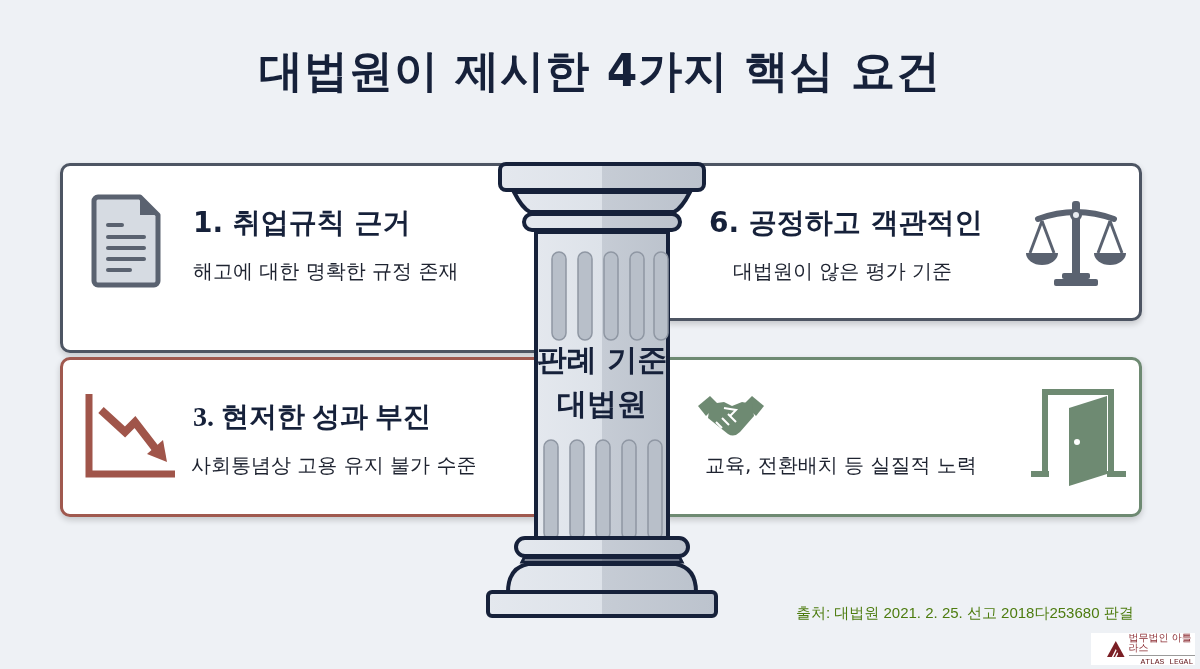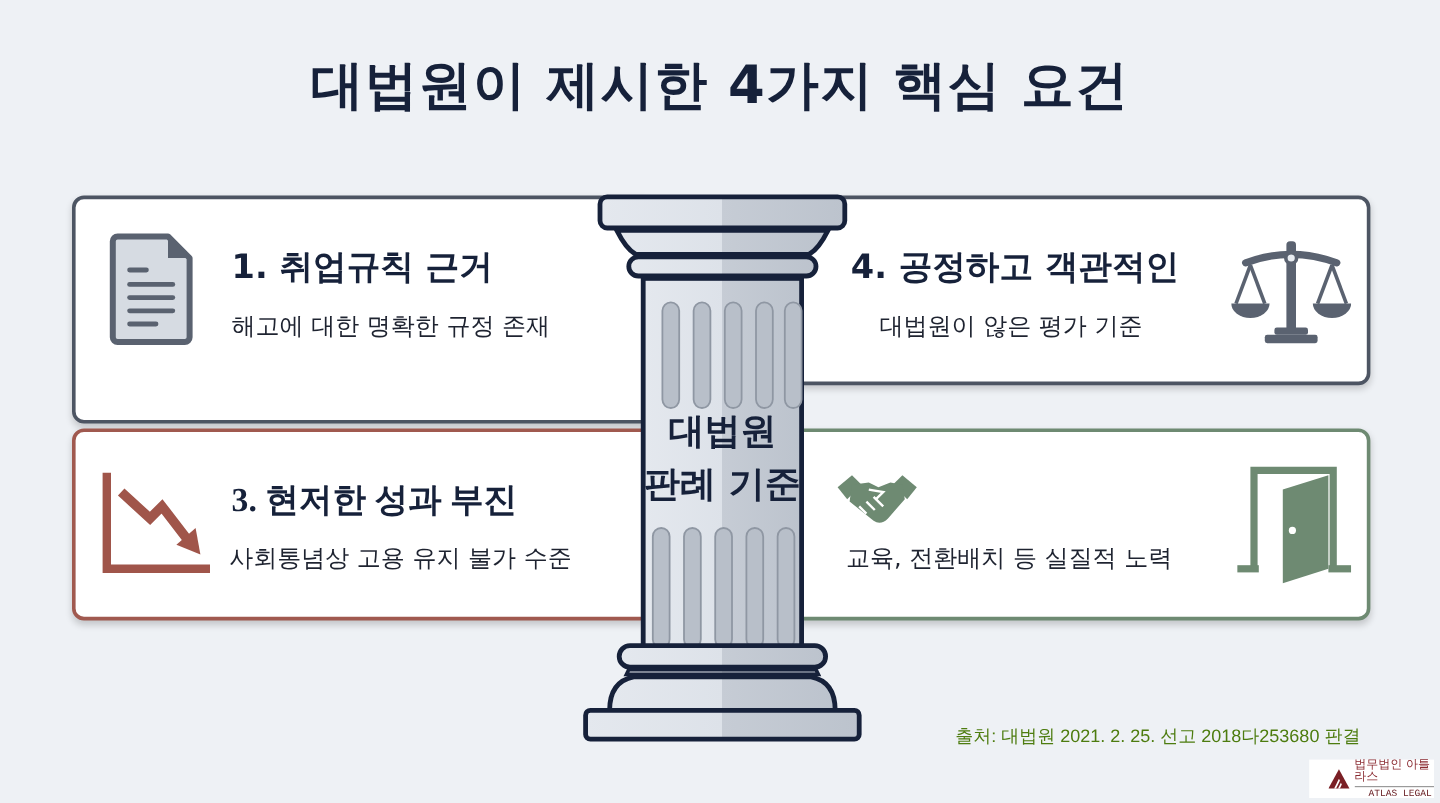--- a/index.html
+++ b/index.html
@@ -71,21 +71,21 @@
     <rect x="16" y="42" width="40" height="4" rx="2" fill="#5a6270"></rect>
     <rect x="16" y="53" width="40" height="4" rx="2" fill="#5a6270"></rect>
     <rect x="16" y="64" width="40" height="4" rx="2" fill="#5a6270"></rect>
     <rect x="16" y="75" width="26" height="4" rx="2" fill="#5a6270"></rect>
   </svg>
   <div class="card-title">1. 취업규칙 근거</div>
   <div class="card-sub">해고에 대한 명확한 규정 존재</div>
 </div>
 
 <div class="card c2">
-  <div class="card-title">4. 공정하고 객관적인</div>
+  <div class="card-title">6. 공정하고 객관적인</div>
   <div class="card-sub">대법원이 않은 평가 기준</div>
   <svg class="icon" width="100" height="100" viewBox="0 0 100 100">
     <rect x="46" y="10" width="8" height="76" rx="3" fill="#5a6270"></rect>
     <path d="M12 28 Q50 14 88 28" stroke="#5a6270" stroke-width="6" fill="none" stroke-linecap="round"></path>
     <circle cx="50" cy="24" r="6" fill="#5a6270"></circle>
       <circle cx="50" cy="24" r="3" fill="#e8ecf1"></circle>
     <line x1="16" y1="30" x2="4" y2="62" stroke="#5a6270" stroke-width="3"></line>
     <line x1="16" y1="30" x2="28" y2="62" stroke="#5a6270" stroke-width="3"></line>
     <path d="M0 62 H32 A16 12 0 0 1 0 62 Z" fill="#5a6270"></path>
     <line x1="84" y1="30" x2="72" y2="62" stroke="#5a6270" stroke-width="3"></line>
@@ -148,22 +148,22 @@
     <rect x="114" y="280" width="14" height="100" rx="7"></rect>
     <rect x="140" y="280" width="14" height="100" rx="7"></rect>
     <rect x="166" y="280" width="14" height="100" rx="7"></rect>
   </g>
   <rect x="34" y="378" width="172" height="18" rx="9" fill="url(#stone)" stroke="#16213a" stroke-width="4"></rect>
   <path d="M42 398 H198 L200 402 H40 Z" fill="url(#stone)" stroke="#16213a" stroke-width="3"></path>
   <path d="M26 432 Q26 408 46 404 H194 Q214 408 214 432 Z" fill="url(#stone)" stroke="#16213a" stroke-width="4"></path>
   <rect x="6" y="432" width="228" height="24" rx="4" fill="url(#stone)" stroke="#16213a" stroke-width="4"></rect>
 </svg>
 <div class="pillar-text">
+  <div>판례 기준</div>
   <div>대법원</div>
-  <div>판례 기준</div>
 </div>
 
 <div class="source">출처: 대법원 2021. 2. 25. 선고 2018다253680 판결</div>
 
 <div class="logo">
   <svg width="22" height="22" viewBox="0 0 22 22">
     <path d="M11 1 L22 21 H0 Z" fill="#7a1f25"></path>
     <path d="M6 21 L11 11 L12 13 L8 21 Z" fill="#ffffff"></path>
     <path d="M10 21 L13 15 L14 17 L12 21 Z" fill="#ffffff"></path>
   </svg>

